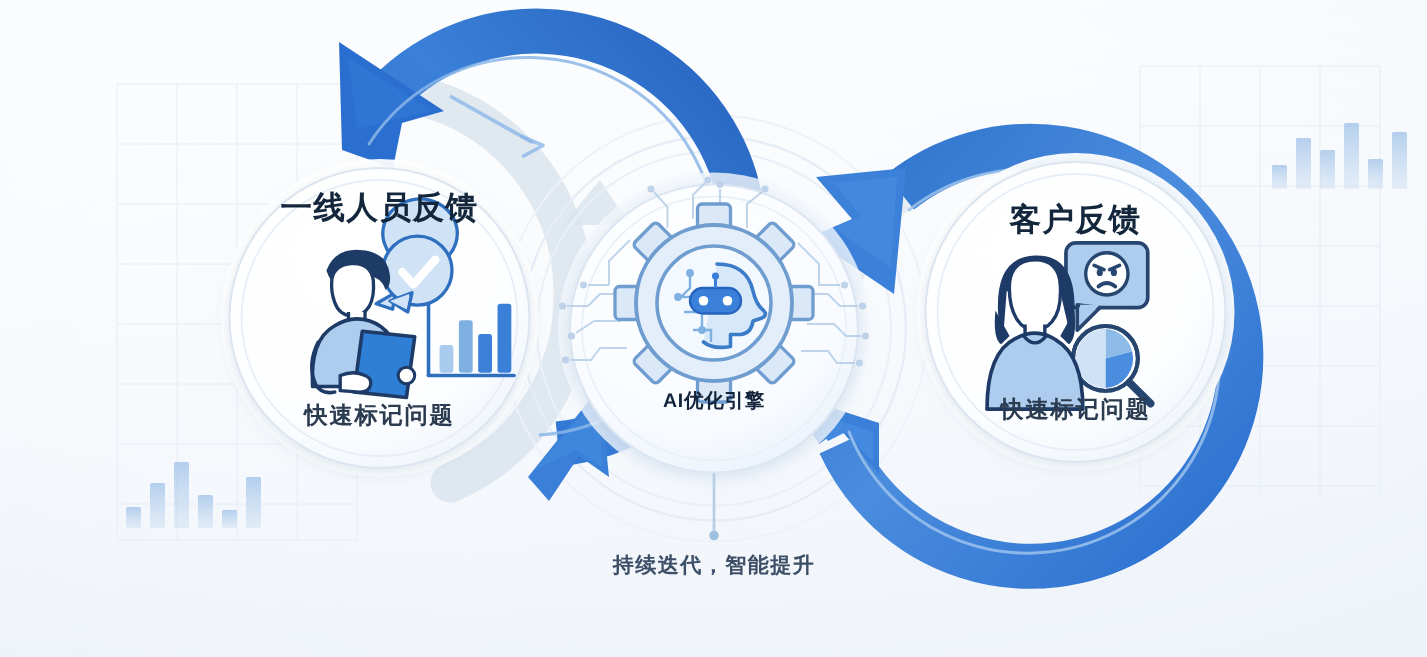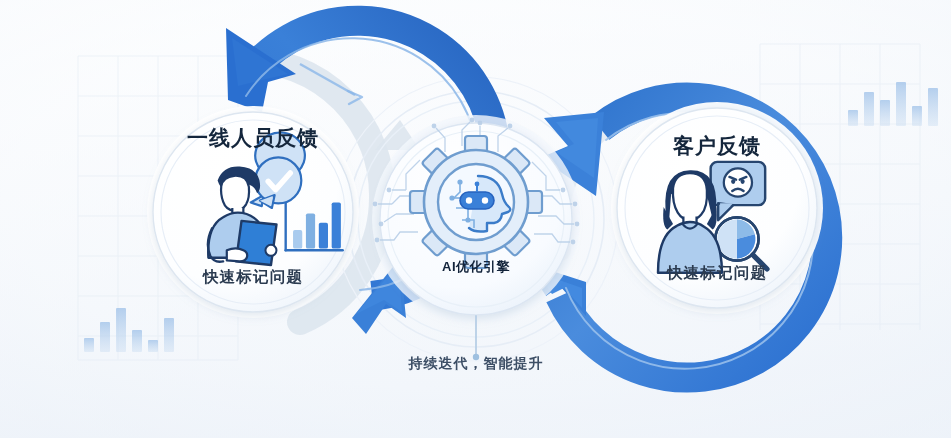--- a/index.html
+++ b/index.html
@@ -363,15 +363,15 @@
   </svg>
 
   <div class="lbl node-title" style="left:253px; top:124px;">一线人员反馈</div>
   <div class="lbl node-caption" style="left:253px; top:267px;">快速标记问题</div>
 
   <div class="lbl center-title" style="left:476px; top:258px;">AI优化引擎</div>
 
   <div class="lbl node-title" style="left:717px; top:132px;">客户反馈</div>
   <div class="lbl node-caption" style="left:717px; top:263px;">快速标记问题</div>
 
-  <div class="lbl bottom-caption" style="left:476px; top:355px;font-family:Liberation Mono, monospace;">持续迭代，智能提升</div>
+  <div class="lbl bottom-caption" style="left:476px; top:368px;font-family:Liberation Mono, monospace;">持续迭代，智能提升</div>
 
 </div>
 
 </body></html>

